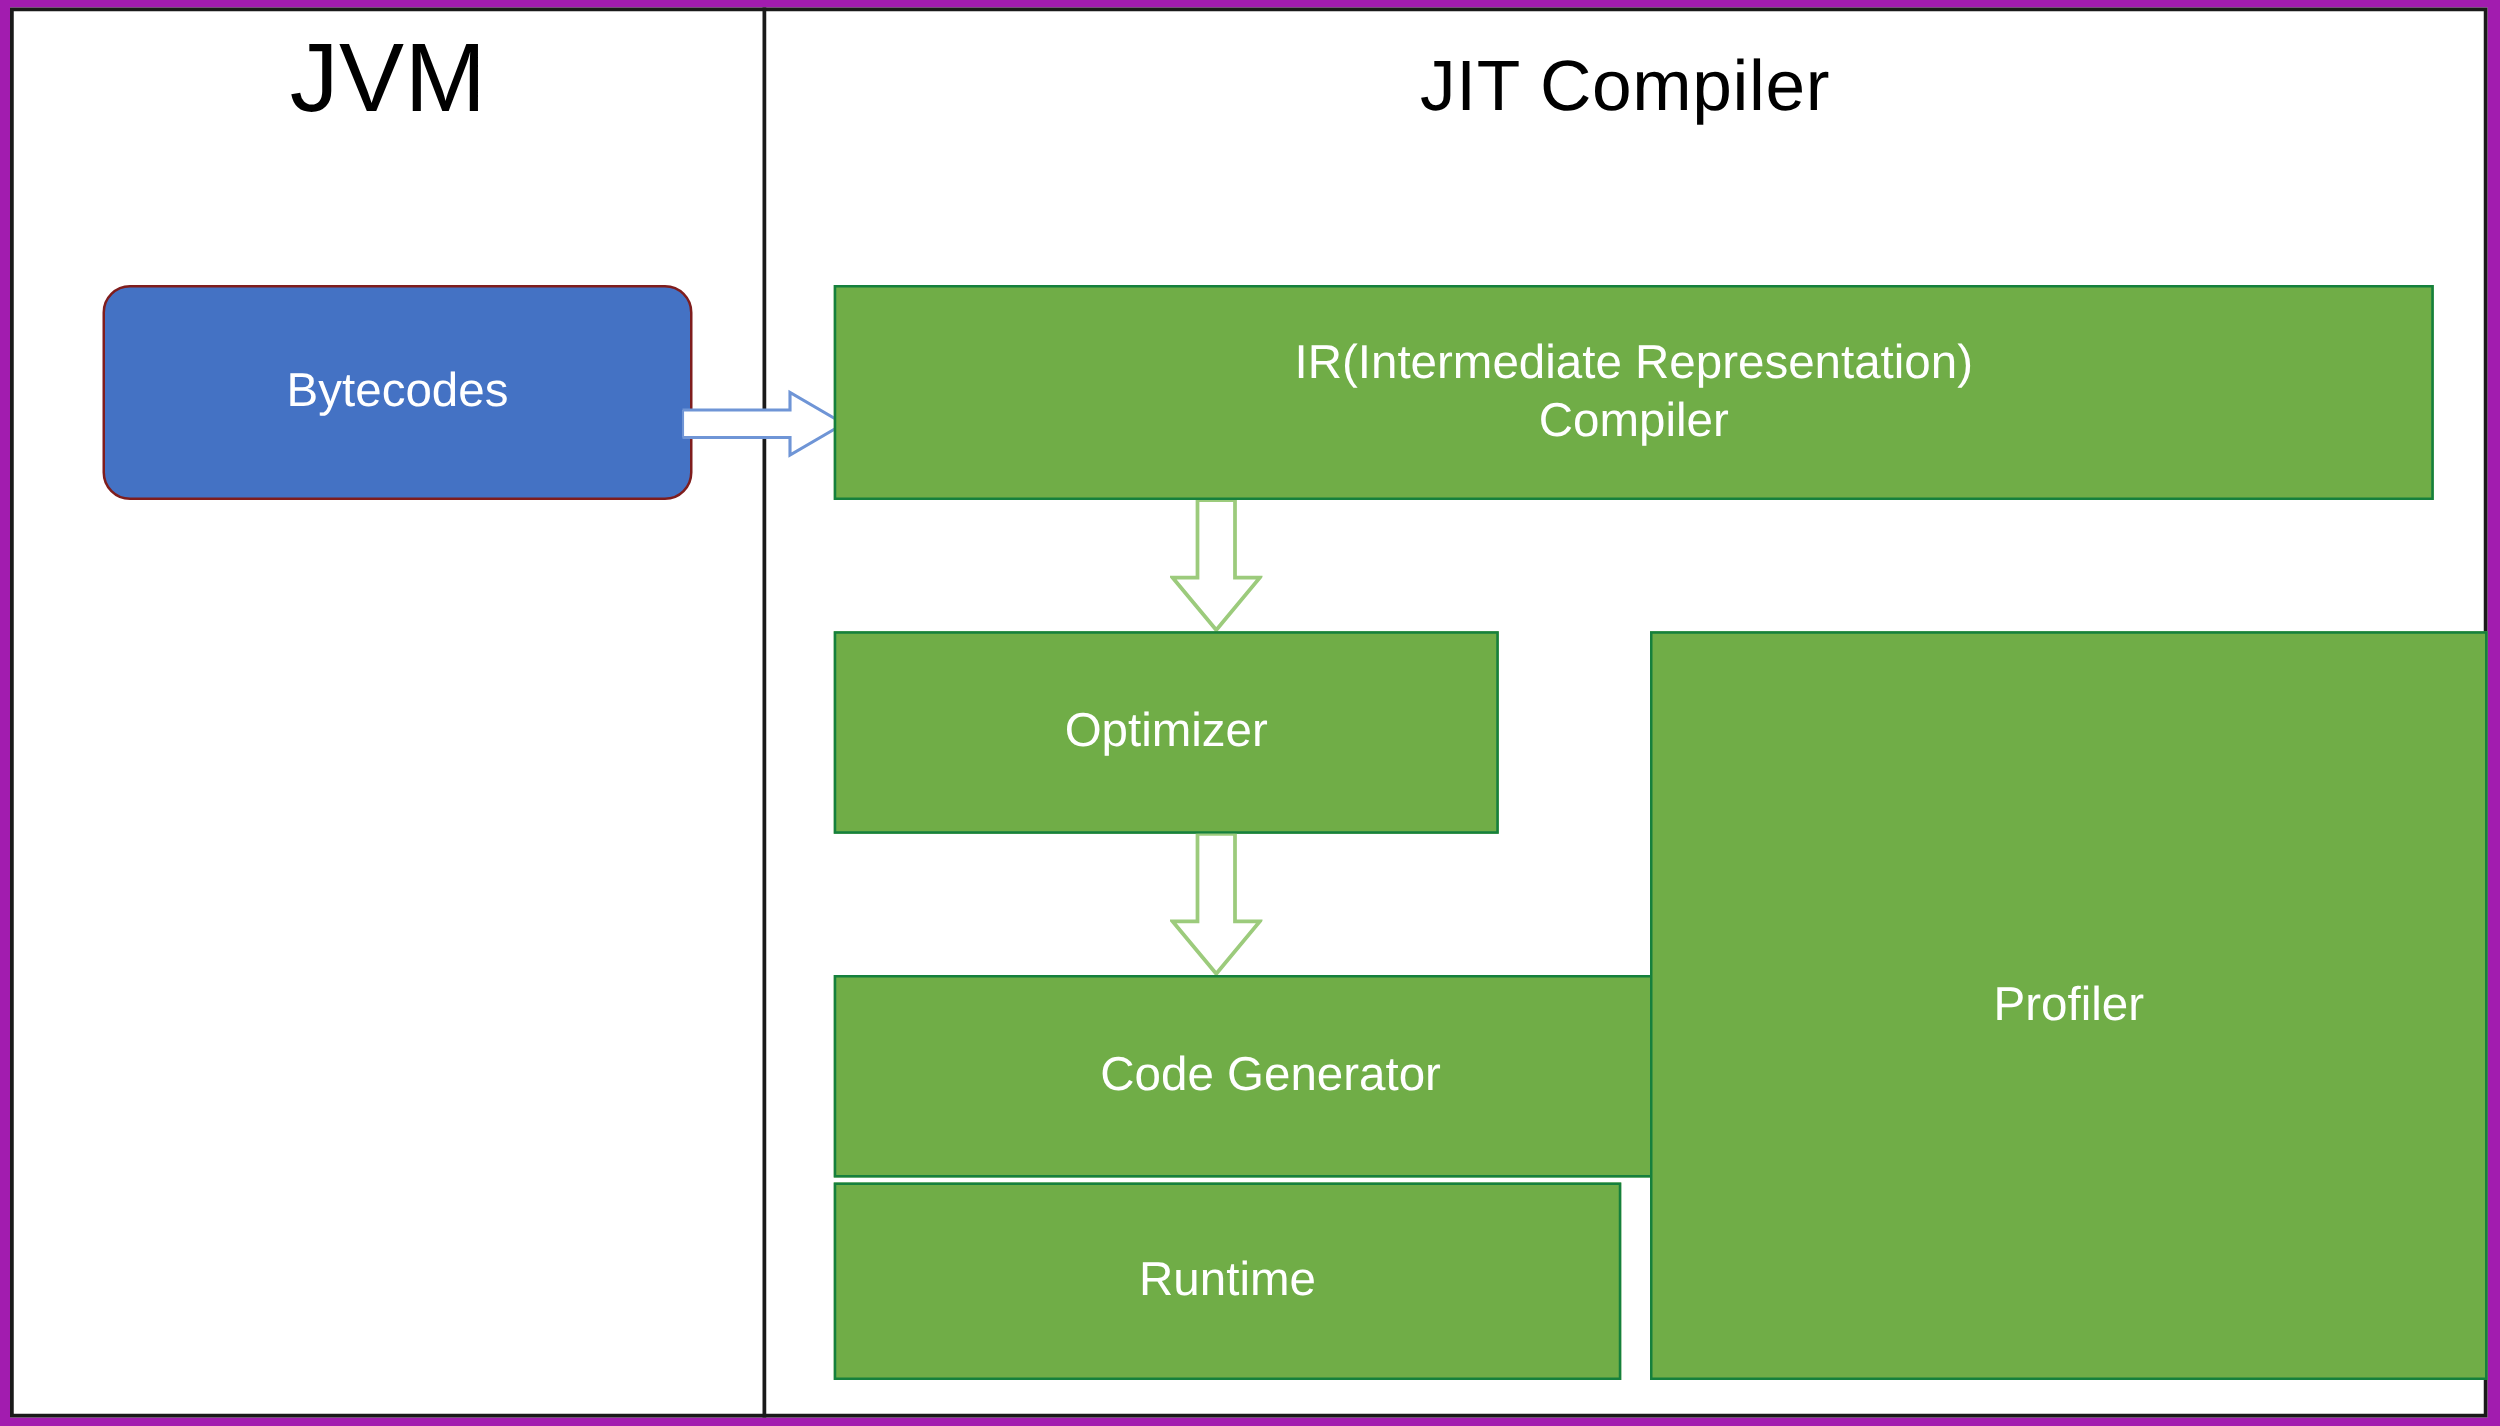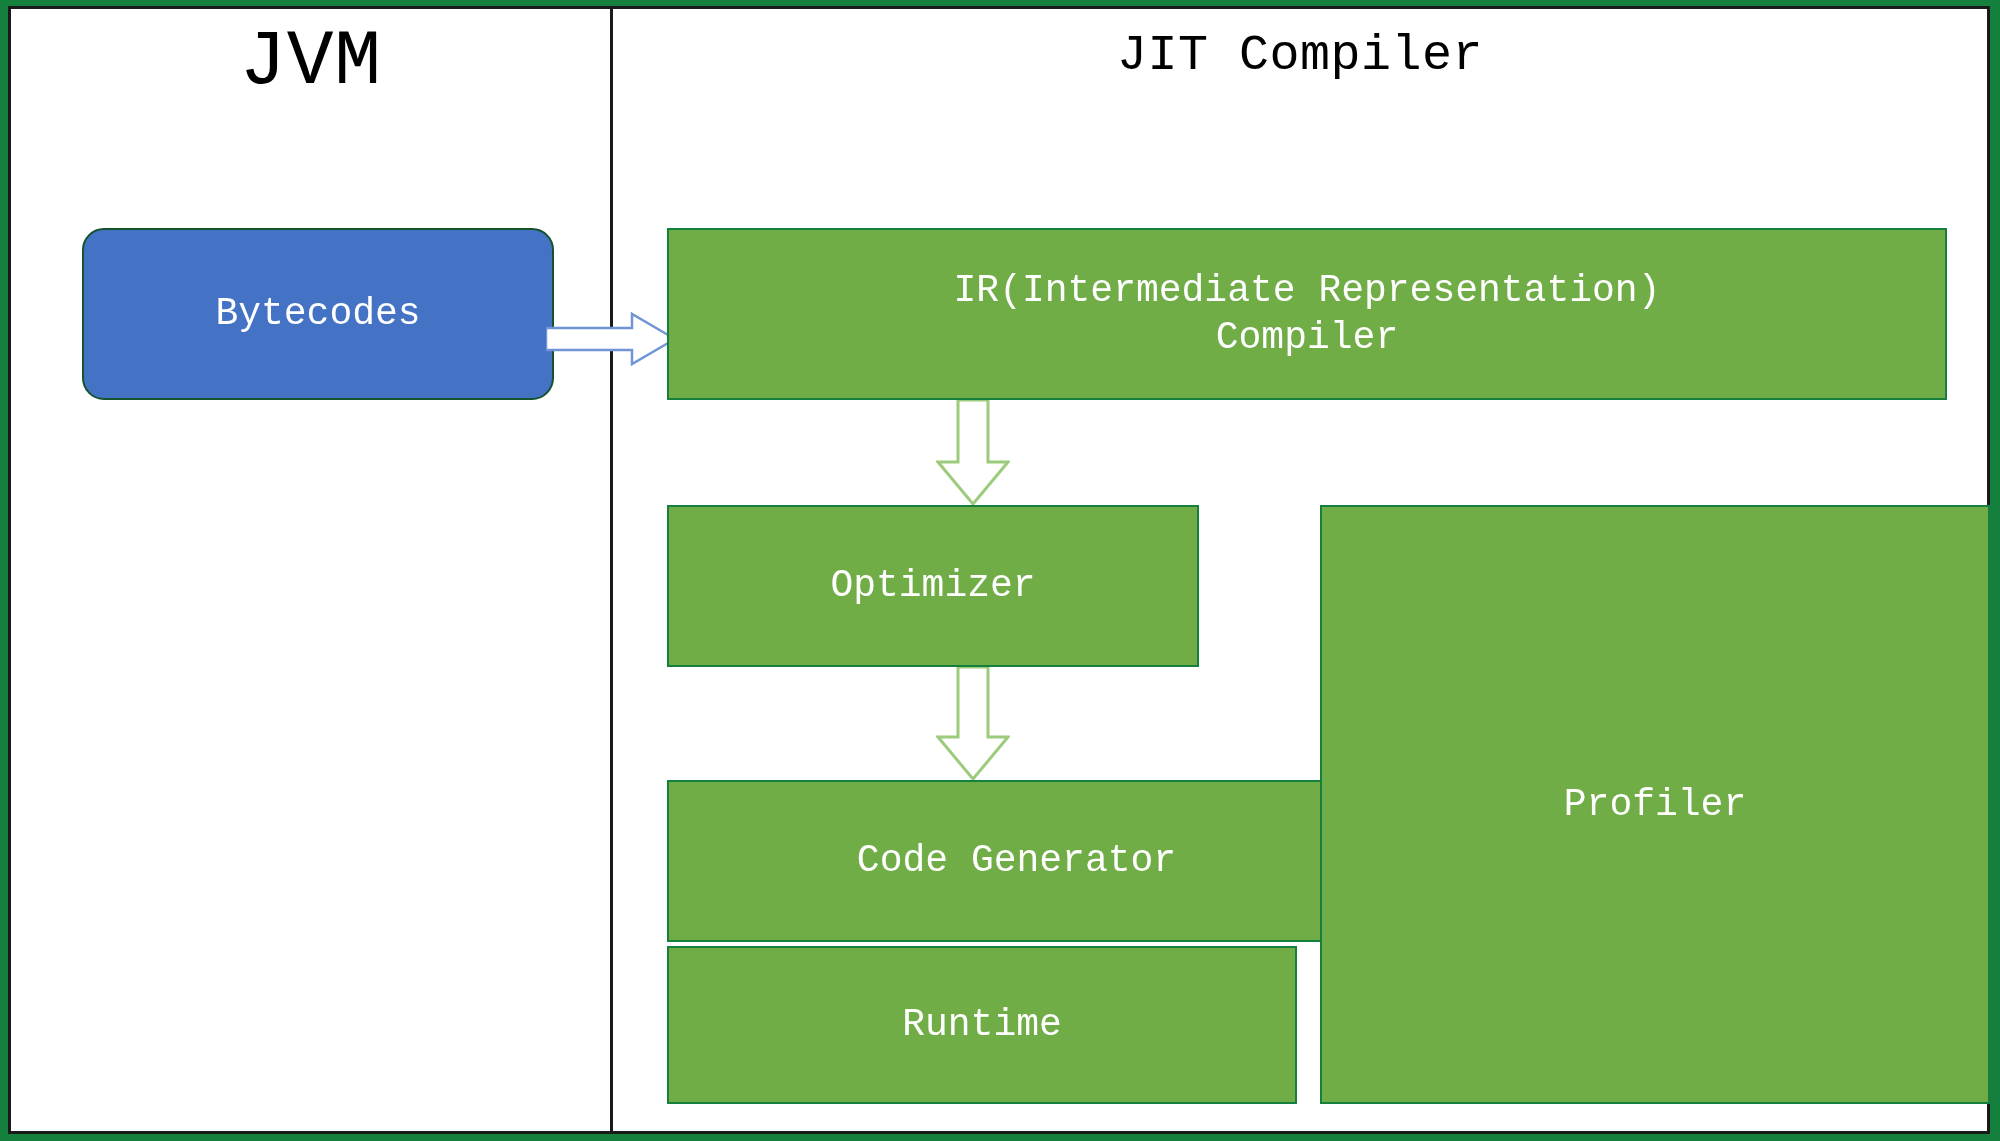--- a/index.html
+++ b/index.html
@@ -4,22 +4,22 @@
 <style>
   html, body {
     margin: 0;
     padding: 0;
     background: #ffffff;
   }
   #canvas {
     position: relative;
     width: 2000px;
     height: 1141px;
-    background: #15803d;
-    font-family: Liberation Mono, monospace;
+    background: #a21caf;
+    font-family: Liberation Sans, sans-serif;
     overflow: hidden;
   }
 
   
   .frame {
     position: absolute;
     left: 8px;
     top: 6px;
     width: 1982px;
     height: 1128px;
@@ -47,42 +47,42 @@
   }
   #title-jvm {
     left: 11px;
     top: 14px;
     width: 599px;
     font-size: 78px;
     line-height: 96px;
   }
   #title-jit {
     left: 613px;
-    top: 8px;
+    top: 21px;
     width: 1374px;
-    font-size: 50px;
+    font-size: 57px;
     line-height: 96px;
   }
 
   
   .box {
     position: absolute;
     box-sizing: border-box;
     display: flex;
     align-items: center;
     justify-content: center;
     text-align: center;
     color: #ffffff;
     font-weight: 400;
     line-height: 1.25;
     padding: 4px 10px;
   }
   .box-blue {
     background: #4472c4;
-    border: 2px solid #14532d;
+    border: 2px solid #7f1d1d;
     border-radius: 22px;
     font-size: 38px;
   }
   .box-green {
     background: #70ad47;
     border: 2px solid #15803d;
     font-size: 38px;
   }
 
   #box-bytecodes {

